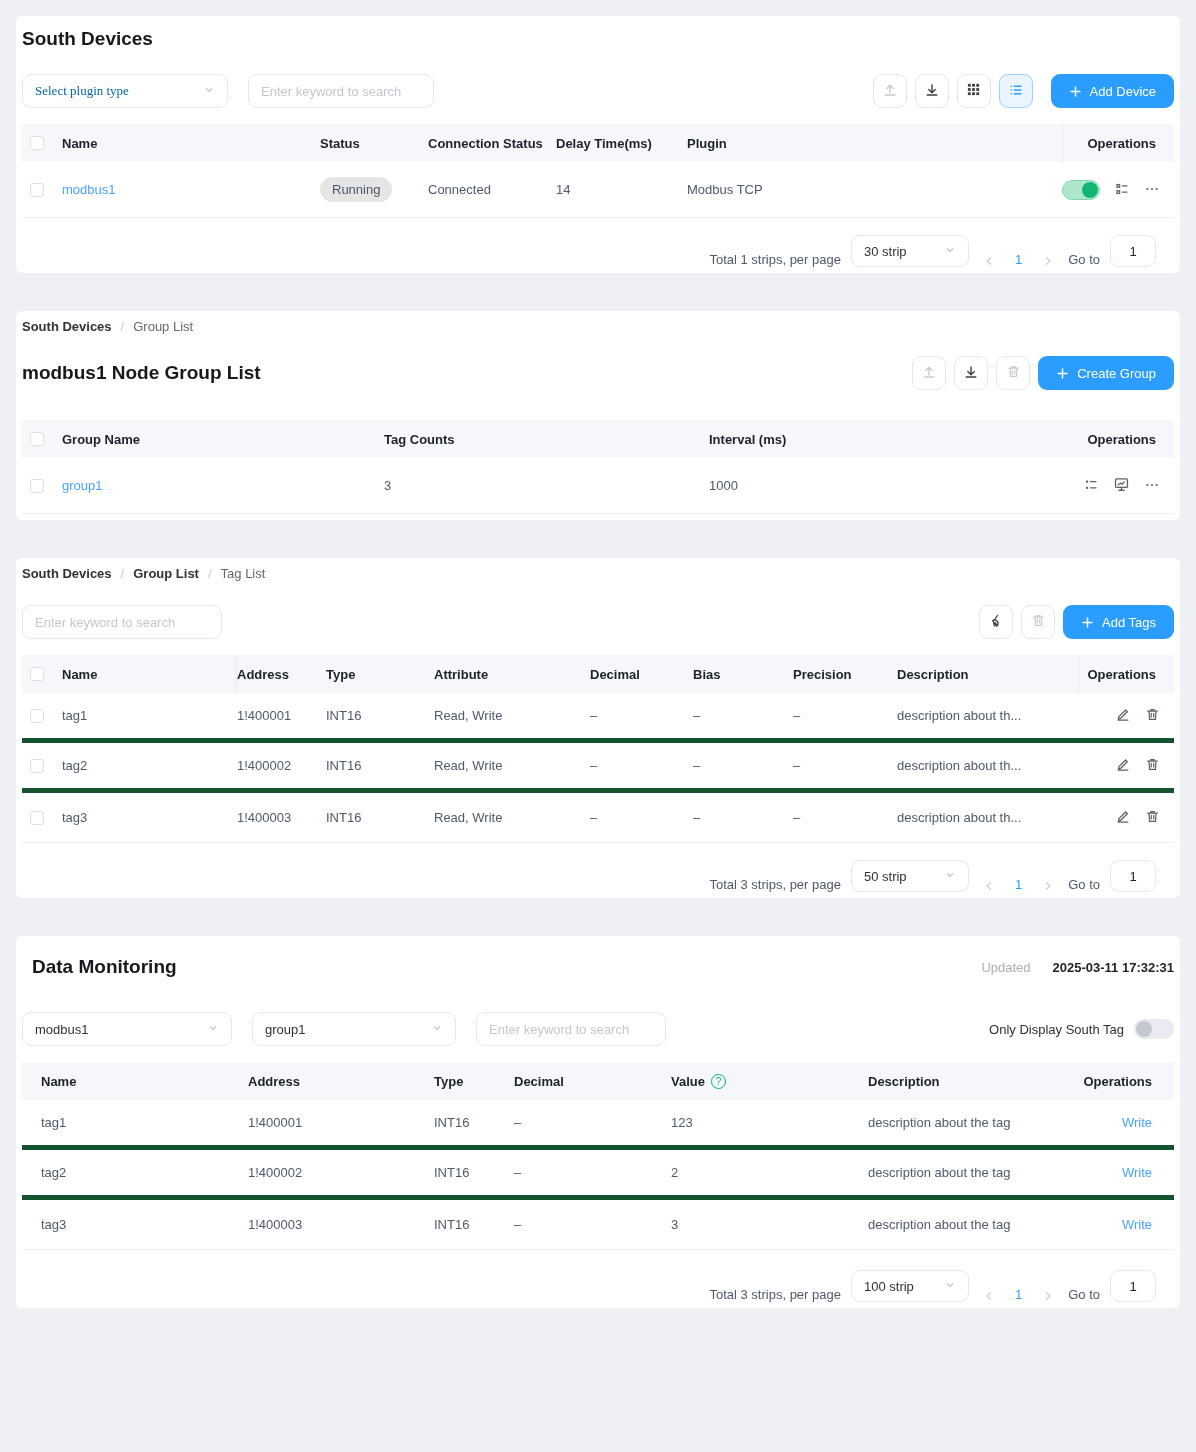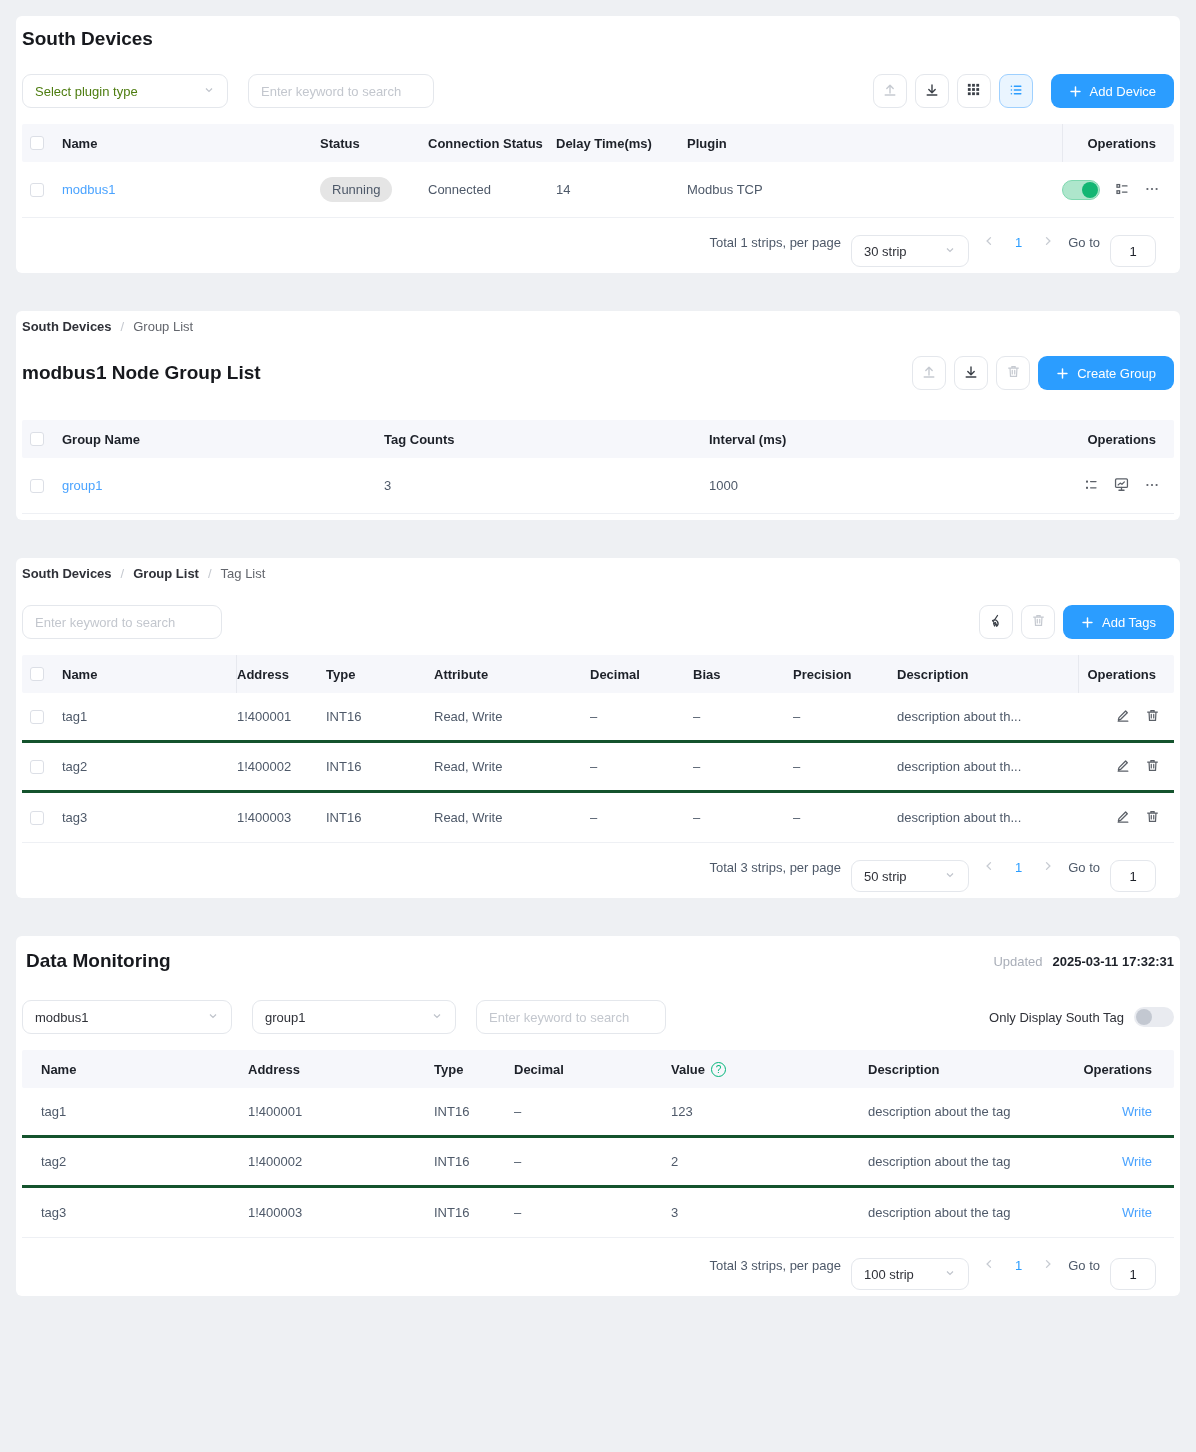--- a/index.html
+++ b/index.html
@@ -27,21 +27,21 @@
   .title-row { display:flex; align-items:center; justify-content:space-between; margin-top:22px; }
   .spacer { flex:1; }
 
   
   .sel, .tinput {
     height:34px; border:1px solid #e4e7ec; border-radius:9px; background:#fff;
     display:flex; align-items:center; justify-content:space-between;
     padding:0 12px; font-size:13px; color:#1d2129;
   }
   .sel { cursor:pointer; }
-  .sel .ph { color:#4d7c0f; }
+  .sel .ph { color:#0369a1;font-family:Liberation Serif, serif; }
   .sel .val { color:#2f3138; }
   .sel svg { flex:0 0 auto; margin-left:8px; }
   input.tinput { display:inline-block; padding:0 12px; outline:none; }
   input.tinput::placeholder { color:#c3c7ce; }
 
   
   .ibtn {
     width:34px; height:34px; border:1px solid #e4e7ec; border-radius:9px; background:#fff;
     display:inline-flex; align-items:center; justify-content:center; cursor:pointer;
     color:#3b4048; padding:0;
@@ -50,21 +50,21 @@
   .ibtn.active { border-color:#9ed0ff; background:#eaf5ff; color:#2b9dff; }
   .btn-primary {
     height:34px; border:none; border-radius:9px; background:#2b9dff; color:#fff;
     font-size:13px; font-family:inherit; padding:0 18px; display:inline-flex; align-items:center; gap:8px; cursor:pointer;
   }
   .btn-primary svg { display:block; }
   .gap8 { margin-left:8px; } .gap18 { margin-left:18px; } .gap20 { margin-left:20px; }
 
   
   .tbl { margin-top:16px; }
-  .tr { display:grid; align-items:center; border-bottom:3px solid #14532d; height:56px; color:#4e5969; }
+  .tr { display:grid; align-items:center; border-bottom:5px solid #14532d; height:56px; color:#4e5969; }
   .tr:last-child { border-bottom:1px solid #eef0f4; }
   .thead { background:#f6f7fb; height:38px; font-weight:700; color:#1d2129; border-bottom:none; border-radius:2px; }
   .cell { padding-right:10px; overflow:hidden; white-space:nowrap; text-overflow:ellipsis; }
   .cb-cell { display:flex; justify-content:center; }
   .ops-head { text-align:right; padding-right:18px; }
   .ops-cell { display:flex; align-items:flex-end; justify-content:flex-end; gap:14px; padding-right:14px; color:#5b6068; }
   .g1 .tr { grid-template-columns:40px 258px 108px 128px 131px 1fr 112px; }
   .g2 .tr { grid-template-columns:40px 322px 325px 1fr 110px; }
   .g3 .tr { grid-template-columns:40px 175px 89px 108px 156px 103px 100px 104px 1fr 96px; }
   .g3 .tr, .g4 .tr { height:50px; }
@@ -79,28 +79,28 @@
   .badge-running { display:inline-block; padding:5px 12px; border-radius:14px; background:#e5e5e5; color:#4e5969; }
 
   
   .switch { width:40px; height:20px; border-radius:10px; position:relative; display:inline-block; cursor:pointer; }
   .switch.on { background:#aee6cc; border:1px solid #7fd8b0; }
   .switch.on .knob { position:absolute; top:1px; right:1px; width:16px; height:16px; border-radius:50%; background:#12b673; }
   .switch.off { background:#e9ebf0; }
   .switch.off .knob { position:absolute; top:2px; left:2px; width:16px; height:16px; border-radius:50%; background:#c3c8d1; }
 
   
-  .pagination { display:flex; align-items:flex-start; justify-content:flex-end; gap:10px; margin-top:17px; padding-right:18px; color:#4e5969; }
+  .pagination { display:flex; align-items:flex-end; justify-content:flex-end; gap:10px; margin-top:17px; padding-right:18px; color:#4e5969; }
   .pagination .sel { width:118px; height:32px; }
   .pg-arrow { color:#c7cbd2; background:none; border:none; padding:0 4px; cursor:pointer; display:flex; align-items:center; }
   .pg-num { color:#2b9dff; padding:0 6px; cursor:pointer; }
   .goto-input { width:46px; height:32px; border:1px solid #e4e7ec; border-radius:9px; text-align:center; font-size:13px; font-family:inherit; outline:none; color:#1d2129; }
 
   
-  .updated-wrap { display:flex; align-items:center; gap:10px; font-size:13px; }
+  .updated-wrap { display:flex; align-items:center; gap:22px; font-size:13px; }
   .updated-label { color:#a9aeb8; }
   .updated-value { font-weight:700; color:#1d2129; }
   .toggle-label { color:#2f3138; margin-right:10px; }
   .qicon {
     width:15px; height:15px; border:1px solid #00b578; border-radius:50%; color:#00b578;
     display:inline-flex; align-items:center; justify-content:center; font-size:10px; margin-left:6px; font-weight:400;
   }
   .valhead { display:inline-flex; align-items:center; }
 </style>
 </head>
@@ -433,21 +433,21 @@
           <path d="M6 3.5L10.5 8L6 12.5"></path>
         </svg>
       </button>
     <span>Go to</span>
     <input class="goto-input" value="1" style="">
   </div>
 </section>
 
 <section class="card">
   <div class="title-row" style="margin-top:4px">
-    <h1 class="page-title" style="margin:4px">Data Monitoring</h1>
+    <h1 class="page-title" style="margin:10px">Data Monitoring</h1>
     <div class="updated-wrap">
       <span class="updated-label">Updated</span>
       <span class="updated-value">2025-03-11 17:32:31</span>
     </div>
   </div>
 
   <div class="toolbar">
     <div class="sel" style="width:210px">
       <span class="val">modbus1</span>
       <span><svg width="12" height="12" viewBox="0 0 16 16" fill="none" stroke="#c0c4cc" stroke-width="1.6">

